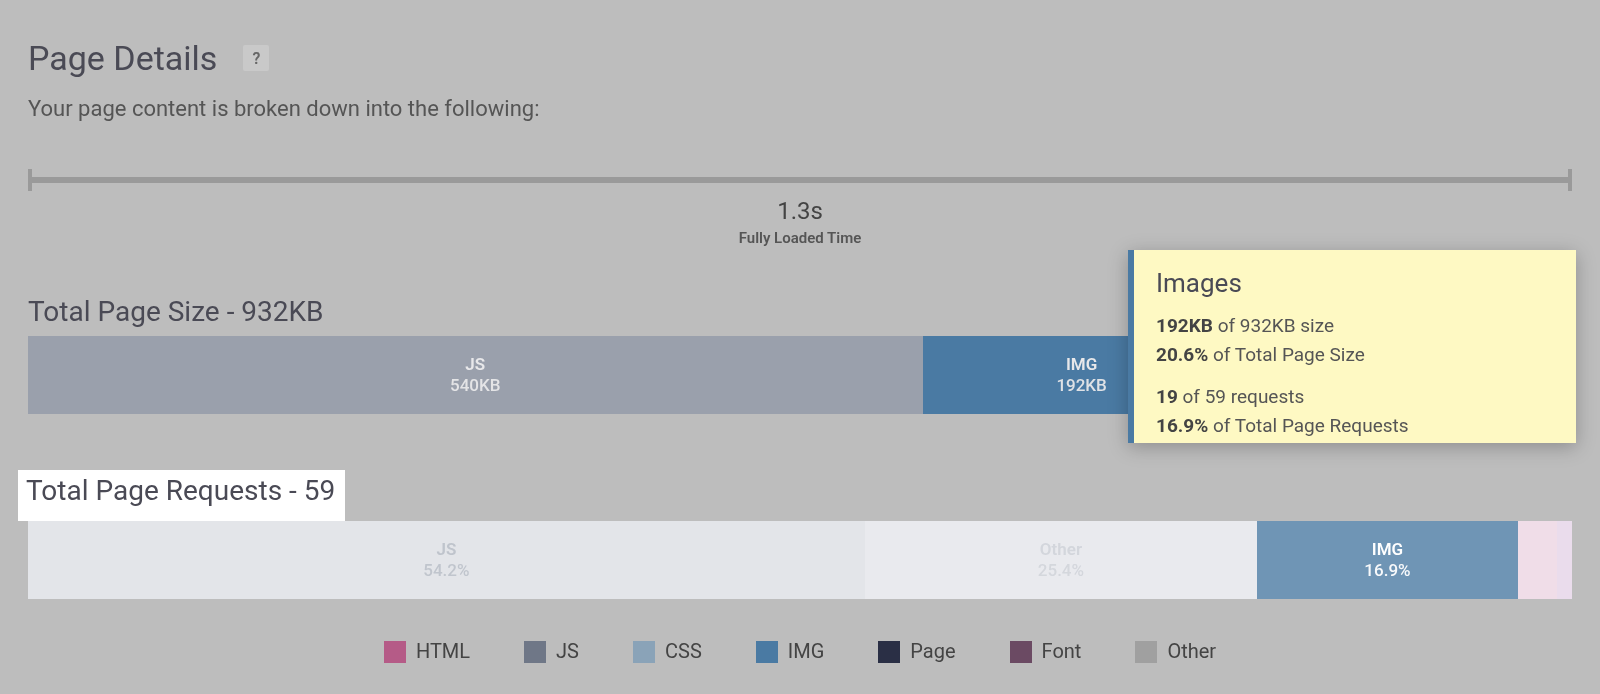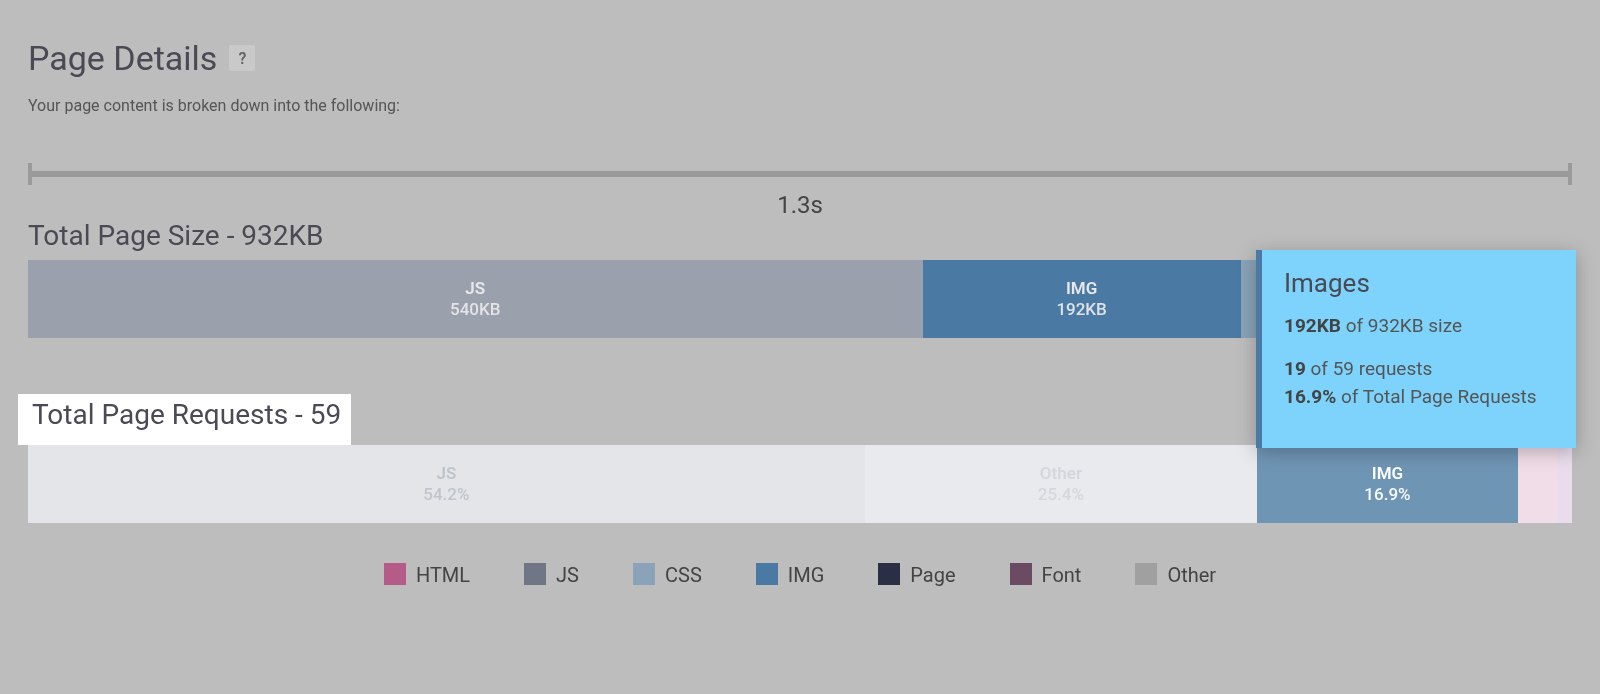--- a/index.html
+++ b/index.html
@@ -11,42 +11,42 @@
     position: relative;
     overflow: hidden;
   }
   .page {
     padding: 38px 28px 20px 28px;
     position: relative;
   }
   .title-row {
     display: flex;
     align-items: center;
-    gap: 12px;
+    gap: 26px;
     margin-bottom: 18px;
   }
   .title {
     font-size: 34px;
     font-weight: 400;
     color: #4a4a55;
   }
   .help-badge {
     display: inline-flex;
     align-items: center;
     justify-content: center;
     width: 26px;
     height: 26px;
     background: #c9c9c9;
     color: #666;
     font-size: 16px;
     font-weight: 600;
     border-radius: 2px;
   }
   .subtitle {
-    font-size: 16px;
+    font-size: 22px;
     color: #555;
     margin-bottom: 48px;
   }
   .timeline {
     position: relative;
     height: 20px;
     margin-bottom: 10px;
   }
   .timeline-bar {
     position: absolute;
@@ -81,21 +81,21 @@
   }
   .section-title {
     font-size: 28px;
     font-weight: 400;
     color: #4a4a55;
     margin-bottom: 8px;
     display: inline-block;
   }
   .highlight-box {
     background: #ffffff;
-    padding: 4px 10px 6px 14px;
+    padding: 4px 10px 6px 8px;
     margin-left: -10px;
     display: inline-block;
   }
   .stacked-bar {
     display: flex;
     height: 78px;
     width: 100%;
     margin-bottom: 56px;
   }
   .stacked-bar.requests {
@@ -114,46 +114,46 @@
     font-weight: 500;
     overflow: hidden;
     white-space: nowrap;
   }
   .seg .lab { font-weight: 600; }
   .seg .val { opacity: 0.95; }
   .tooltip {
     position: absolute;
     top: 250px;
     right: 24px;
-    width: 320px;
-    background: #7dd3fc;
+    width: 448px;
+    background: #fef9c3;
     border-left: 6px solid #4a7aa3;
     box-shadow: 0 4px 18px rgba(0,0,0,0.25);
-    padding: 18px 22px 36px 22px;
+    padding: 18px 22px 3px 22px;
     color: #444;
     z-index: 50;
   }
   .tooltip h3 {
     font-size: 26px;
     font-weight: 400;
     color: #4a4a55;
     margin-bottom: 14px;
   }
   .tooltip p { font-size: 19px; line-height: 1.5; color: #555; }
   .tooltip p strong { color: #444; font-weight: 700; }
   .tooltip .gap { height: 14px; }
   .legend {
     display: flex;
     justify-content: center;
     gap: 54px;
     margin-top: 30px;
   }
   .legend-item {
     display: flex;
-    align-items: flex-start;
+    align-items: flex-end;
     gap: 10px;
     font-size: 20px;
     color: #444;
   }
   .swatch {
     width: 22px;
     height: 22px;
     display: inline-block;
   }
 </style>
@@ -168,20 +168,21 @@
   </div>
 
   <p class="subtitle">Your page content is broken down into the following:</p>
 
   <div class="timeline">
     <div class="timeline-tick-left"></div>
     <div class="timeline-bar"></div>
     <div class="timeline-tick-right"></div>
   </div>
   <div class="timeline-label">1.3s</div>
+  <div class="timeline-sub">Fully Loaded Time</div>
 
   <div class="section-title">Total Page Size - 932KB</div>
   <div class="stacked-bar" id="size-bar">
       <div class="seg" style="flex: 0 0 57.9399%; background: rgb(154, 160, 172); color: rgb(232, 232, 234);">
         <div class="lab">JS</div>
         <div class="val">540KB</div>
       </div>
       <div class="seg" style="flex: 0 0 20.6009%; background: rgb(74, 122, 163); color: rgb(232, 232, 234);">
         <div class="lab">IMG</div>
         <div class="val">192KB</div>
@@ -240,20 +241,23 @@
         <span class="swatch" style="background: rgb(160, 160, 160);"></span>
         <span>Other</span>
       </div>
     </div>
 
   <div class="tooltip">
     <h3>Images</h3>
     <p>
       <strong>192KB</strong><span> of 932KB size</span>
     </p>
+    <p>
+      <strong>20.6%</strong><span> of Total Page Size</span>
+    </p>
     <div class="gap"></div>
     <p>
       <strong>19</strong><span> of 59 requests</span>
     </p>
     <p>
       <strong>16.9%</strong><span> of Total Page Requests</span>
     </p>
   </div>
 
 </div>

